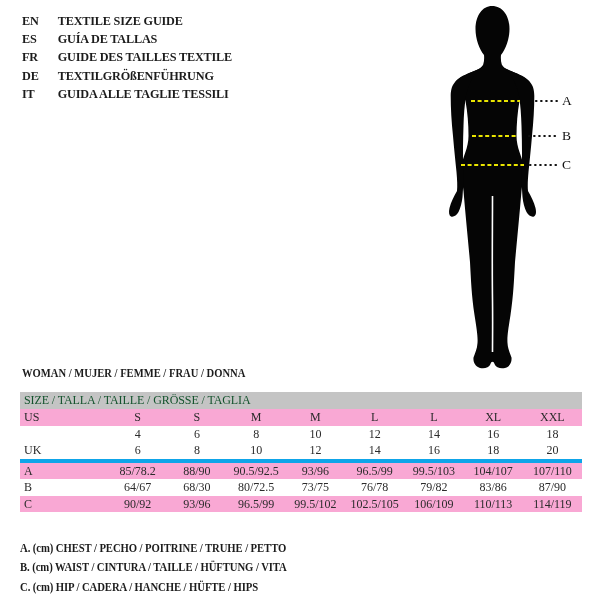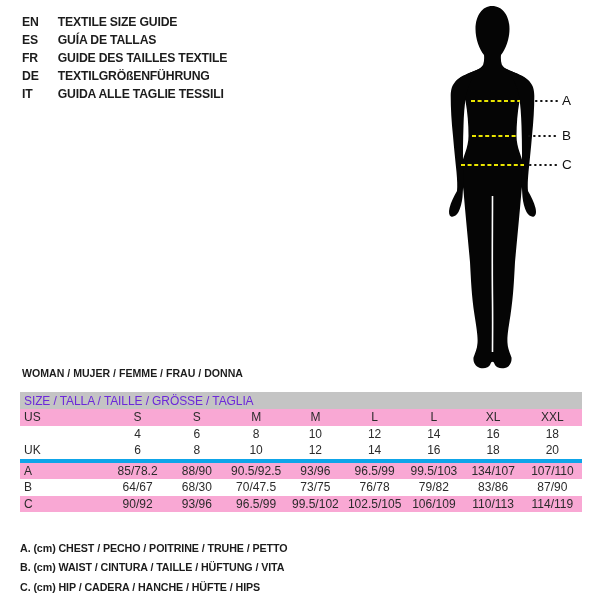--- a/index.html
+++ b/index.html
@@ -1,40 +1,40 @@
 <!DOCTYPE html>
 <html><head>
 <meta charset="utf-8">
 <style>
   * { margin:0; padding:0; box-sizing:border-box; }
   body { background:#fff; }
   .page {
     position:relative; width:600px; height:600px; background:#ffffff;
-    font-family:Liberation Sans, sans-serif; color:#1c1c1c; overflow:hidden;
+    font-family:Liberation Serif, serif; color:#1c1c1c; overflow:hidden;
   }
 
   
   .lang-list { position:absolute; left:22px; top:12px; transform:scaleX(0.94); transform-origin:0 0; }
   .lang-row { display:flex; height:18.2px; align-items:center; font-size:13px; font-weight:bold; letter-spacing:-0.2px; }
   .lang-code { width:38px; flex:0 0 38px; }
 
   
   .figure { position:absolute; left:415px; top:0; width:180px; height:380px; }
   .measure-label { position:absolute; width:16px; height:14px; line-height:14px; font-size:13.5px; color:#111; }
   .measure-label.a { left:562px; top:94px; }
   .measure-label.b { left:562px; top:129px; }
   .measure-label.c { left:562px; top:158px; }
 
   
   .section-title { position:absolute; left:22px; top:367px; font-size:11.5px; font-weight:bold; transform:scaleX(0.92); transform-origin:0 0; white-space:nowrap; }
 
   
   .size-table { position:absolute; left:20px; top:392px; width:562px; border-collapse:collapse; table-layout:fixed; font-size:12px; }
   .size-table th {
-    background:#c4c4c4; color:#6d28d9; font-weight:normal; font-size:12px;
+    background:#c4c4c4; color:#14532d; font-weight:normal; font-size:12px;
     text-align:left; height:17px; padding:0 0 0 4px; letter-spacing:-0.1px;
   }
   .size-table td { height:16.5px; line-height:16.5px; text-align:center; color:#2b2b2b; padding:0; white-space:nowrap; }
   .size-table td.row-label { text-align:left; padding-left:4px; }
   .size-table tr.shaded { background:#f9a8d4; }
   .size-table tbody tr:nth-child(4) td { border-top:4px solid #0ea5e9;margin-left:21px; }
 
   
   .legend { position:absolute; left:20px; top:539px; transform:scaleX(0.93); transform-origin:0 0; }
   .legend-row { height:19.4px; line-height:19.4px; font-size:11.5px; font-weight:bold; letter-spacing:-0.1px; white-space:nowrap; }
@@ -206,28 +206,28 @@
           <td>20</td>
         </tr>
         <tr class="shaded">
           <td class="row-label">A</td>
           <td>85/78.2</td>
           <td>88/90</td>
           <td>90.5/92.5</td>
           <td>93/96</td>
           <td>96.5/99</td>
           <td>99.5/103</td>
-          <td>134/107</td>
+          <td>104/107</td>
           <td>107/110</td>
         </tr>
         <tr>
           <td class="row-label">B</td>
           <td>64/67</td>
           <td>68/30</td>
-          <td>70/47.5</td>
+          <td>80/72.5</td>
           <td>73/75</td>
           <td>76/78</td>
           <td>79/82</td>
           <td>83/86</td>
           <td>87/90</td>
         </tr>
         <tr class="shaded">
           <td class="row-label">C</td>
           <td>90/92</td>
           <td>93/96</td>

